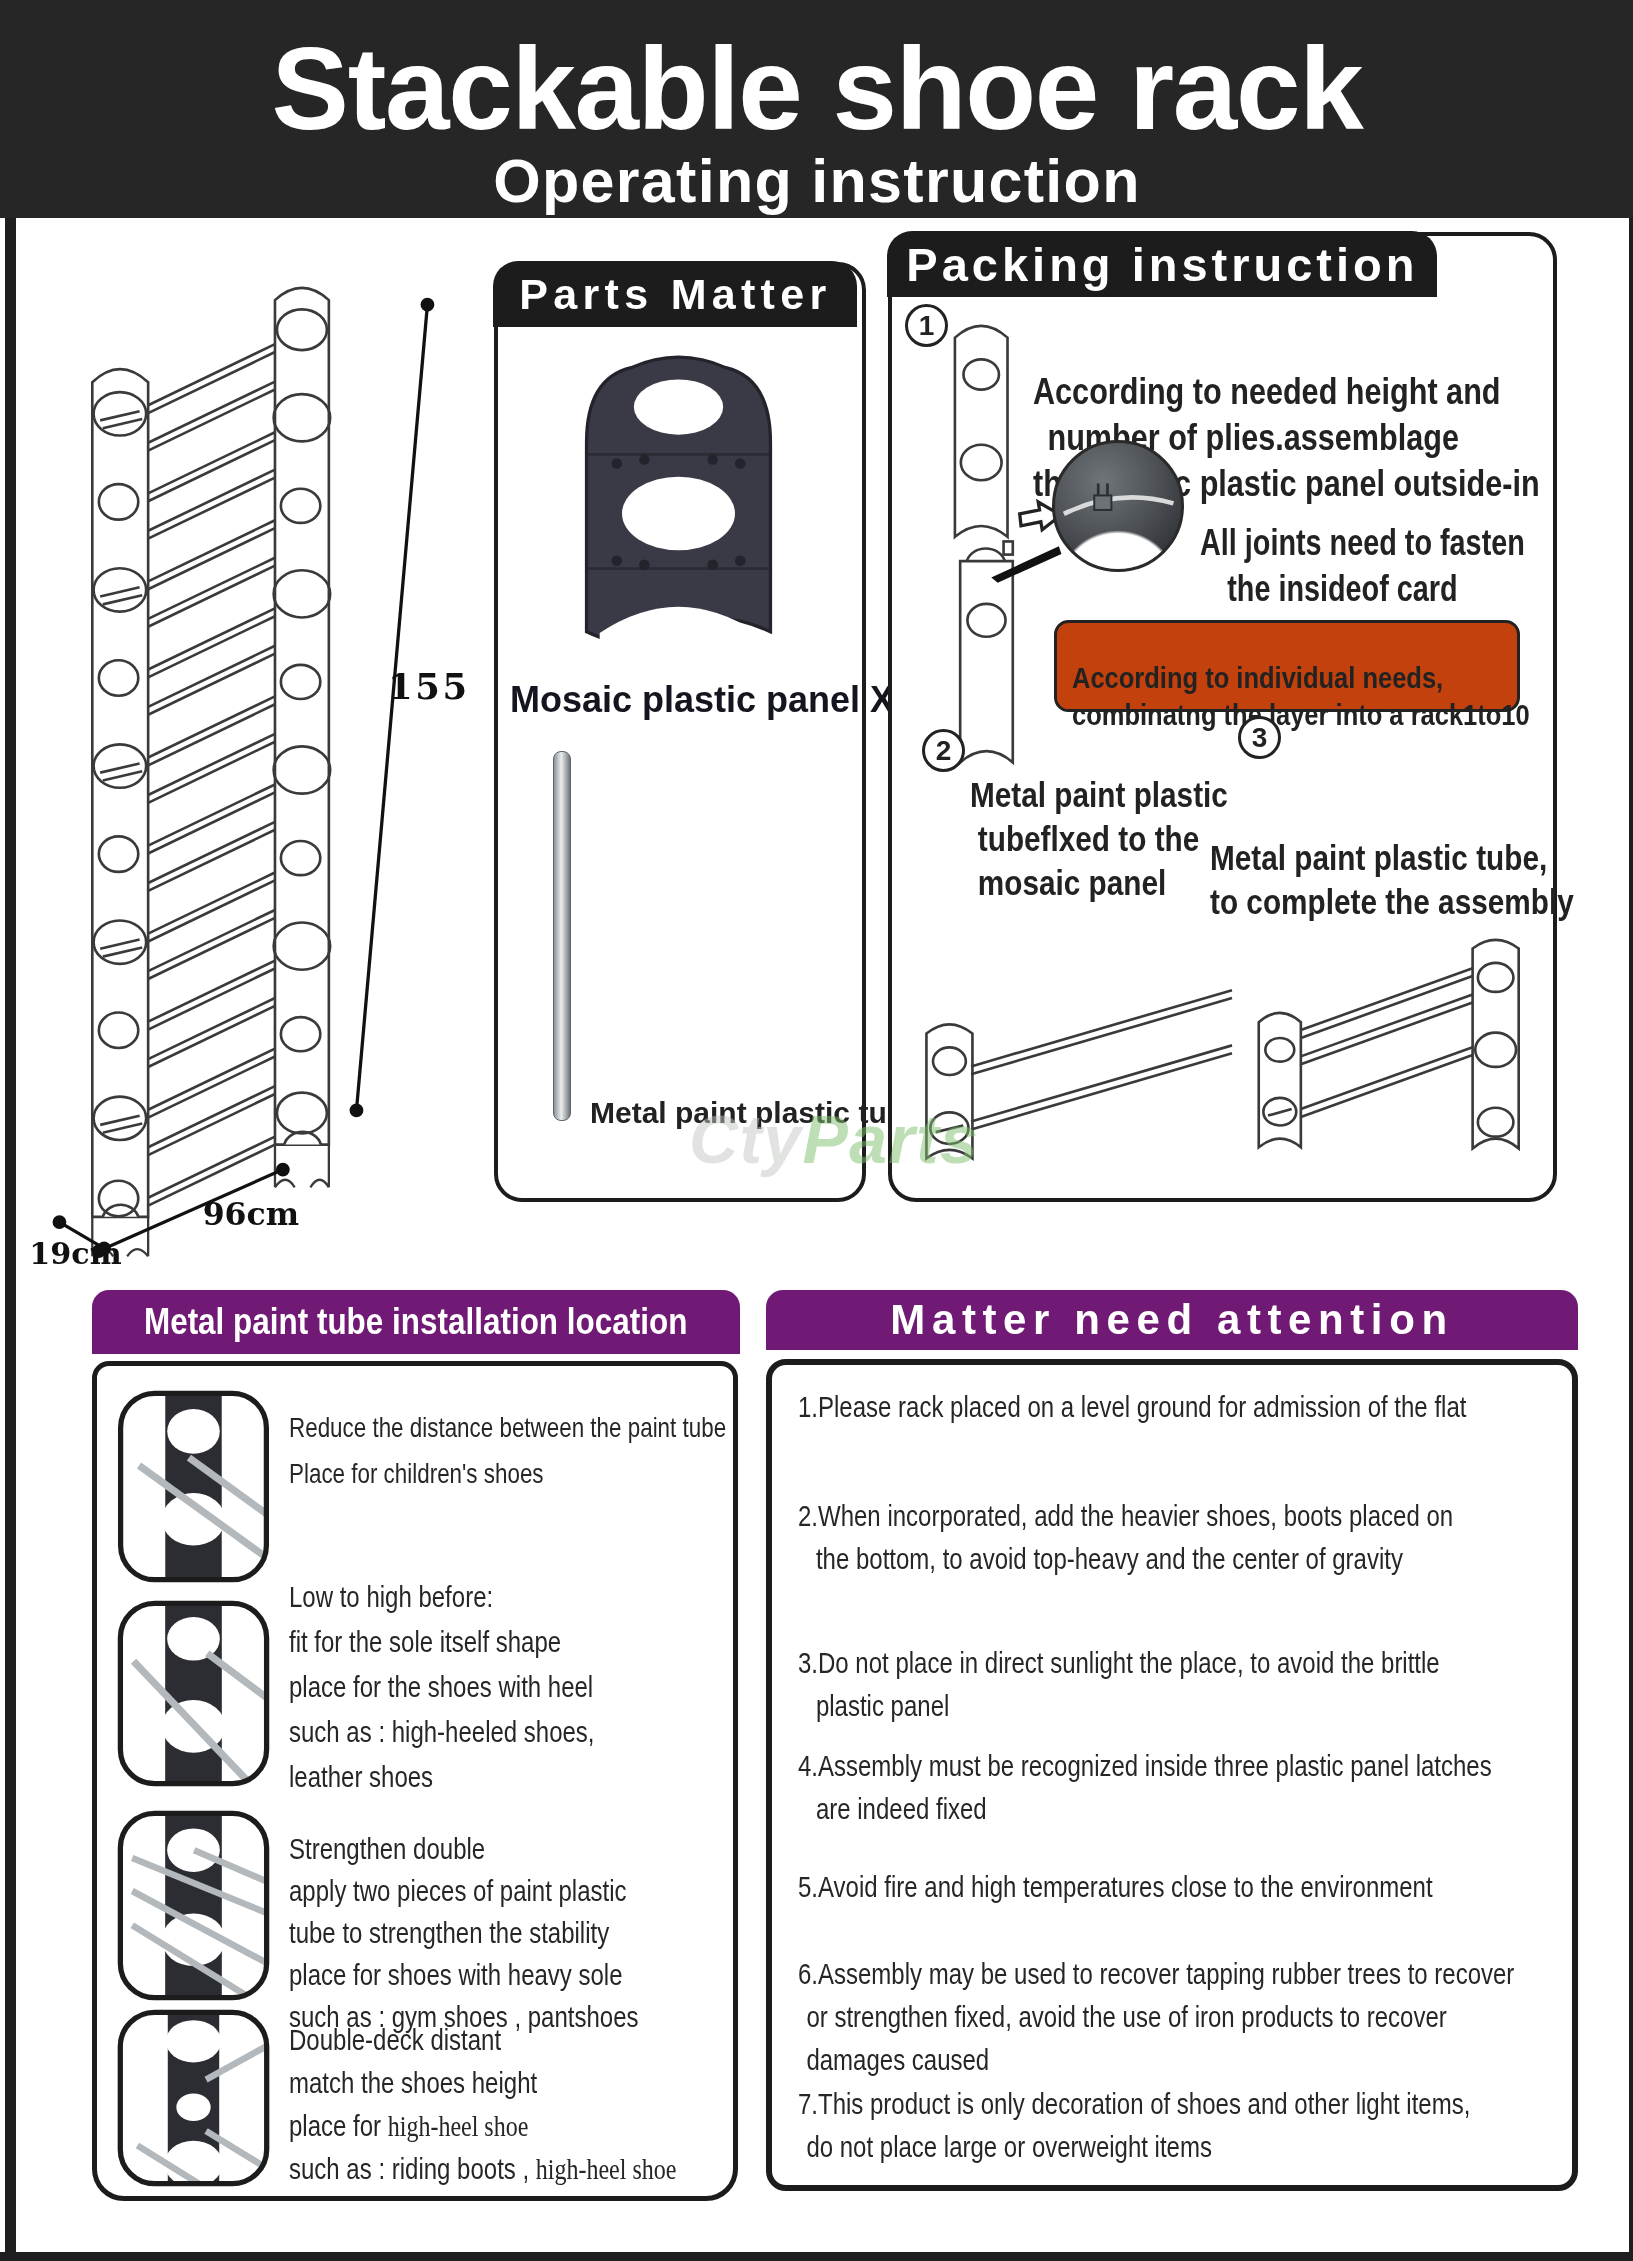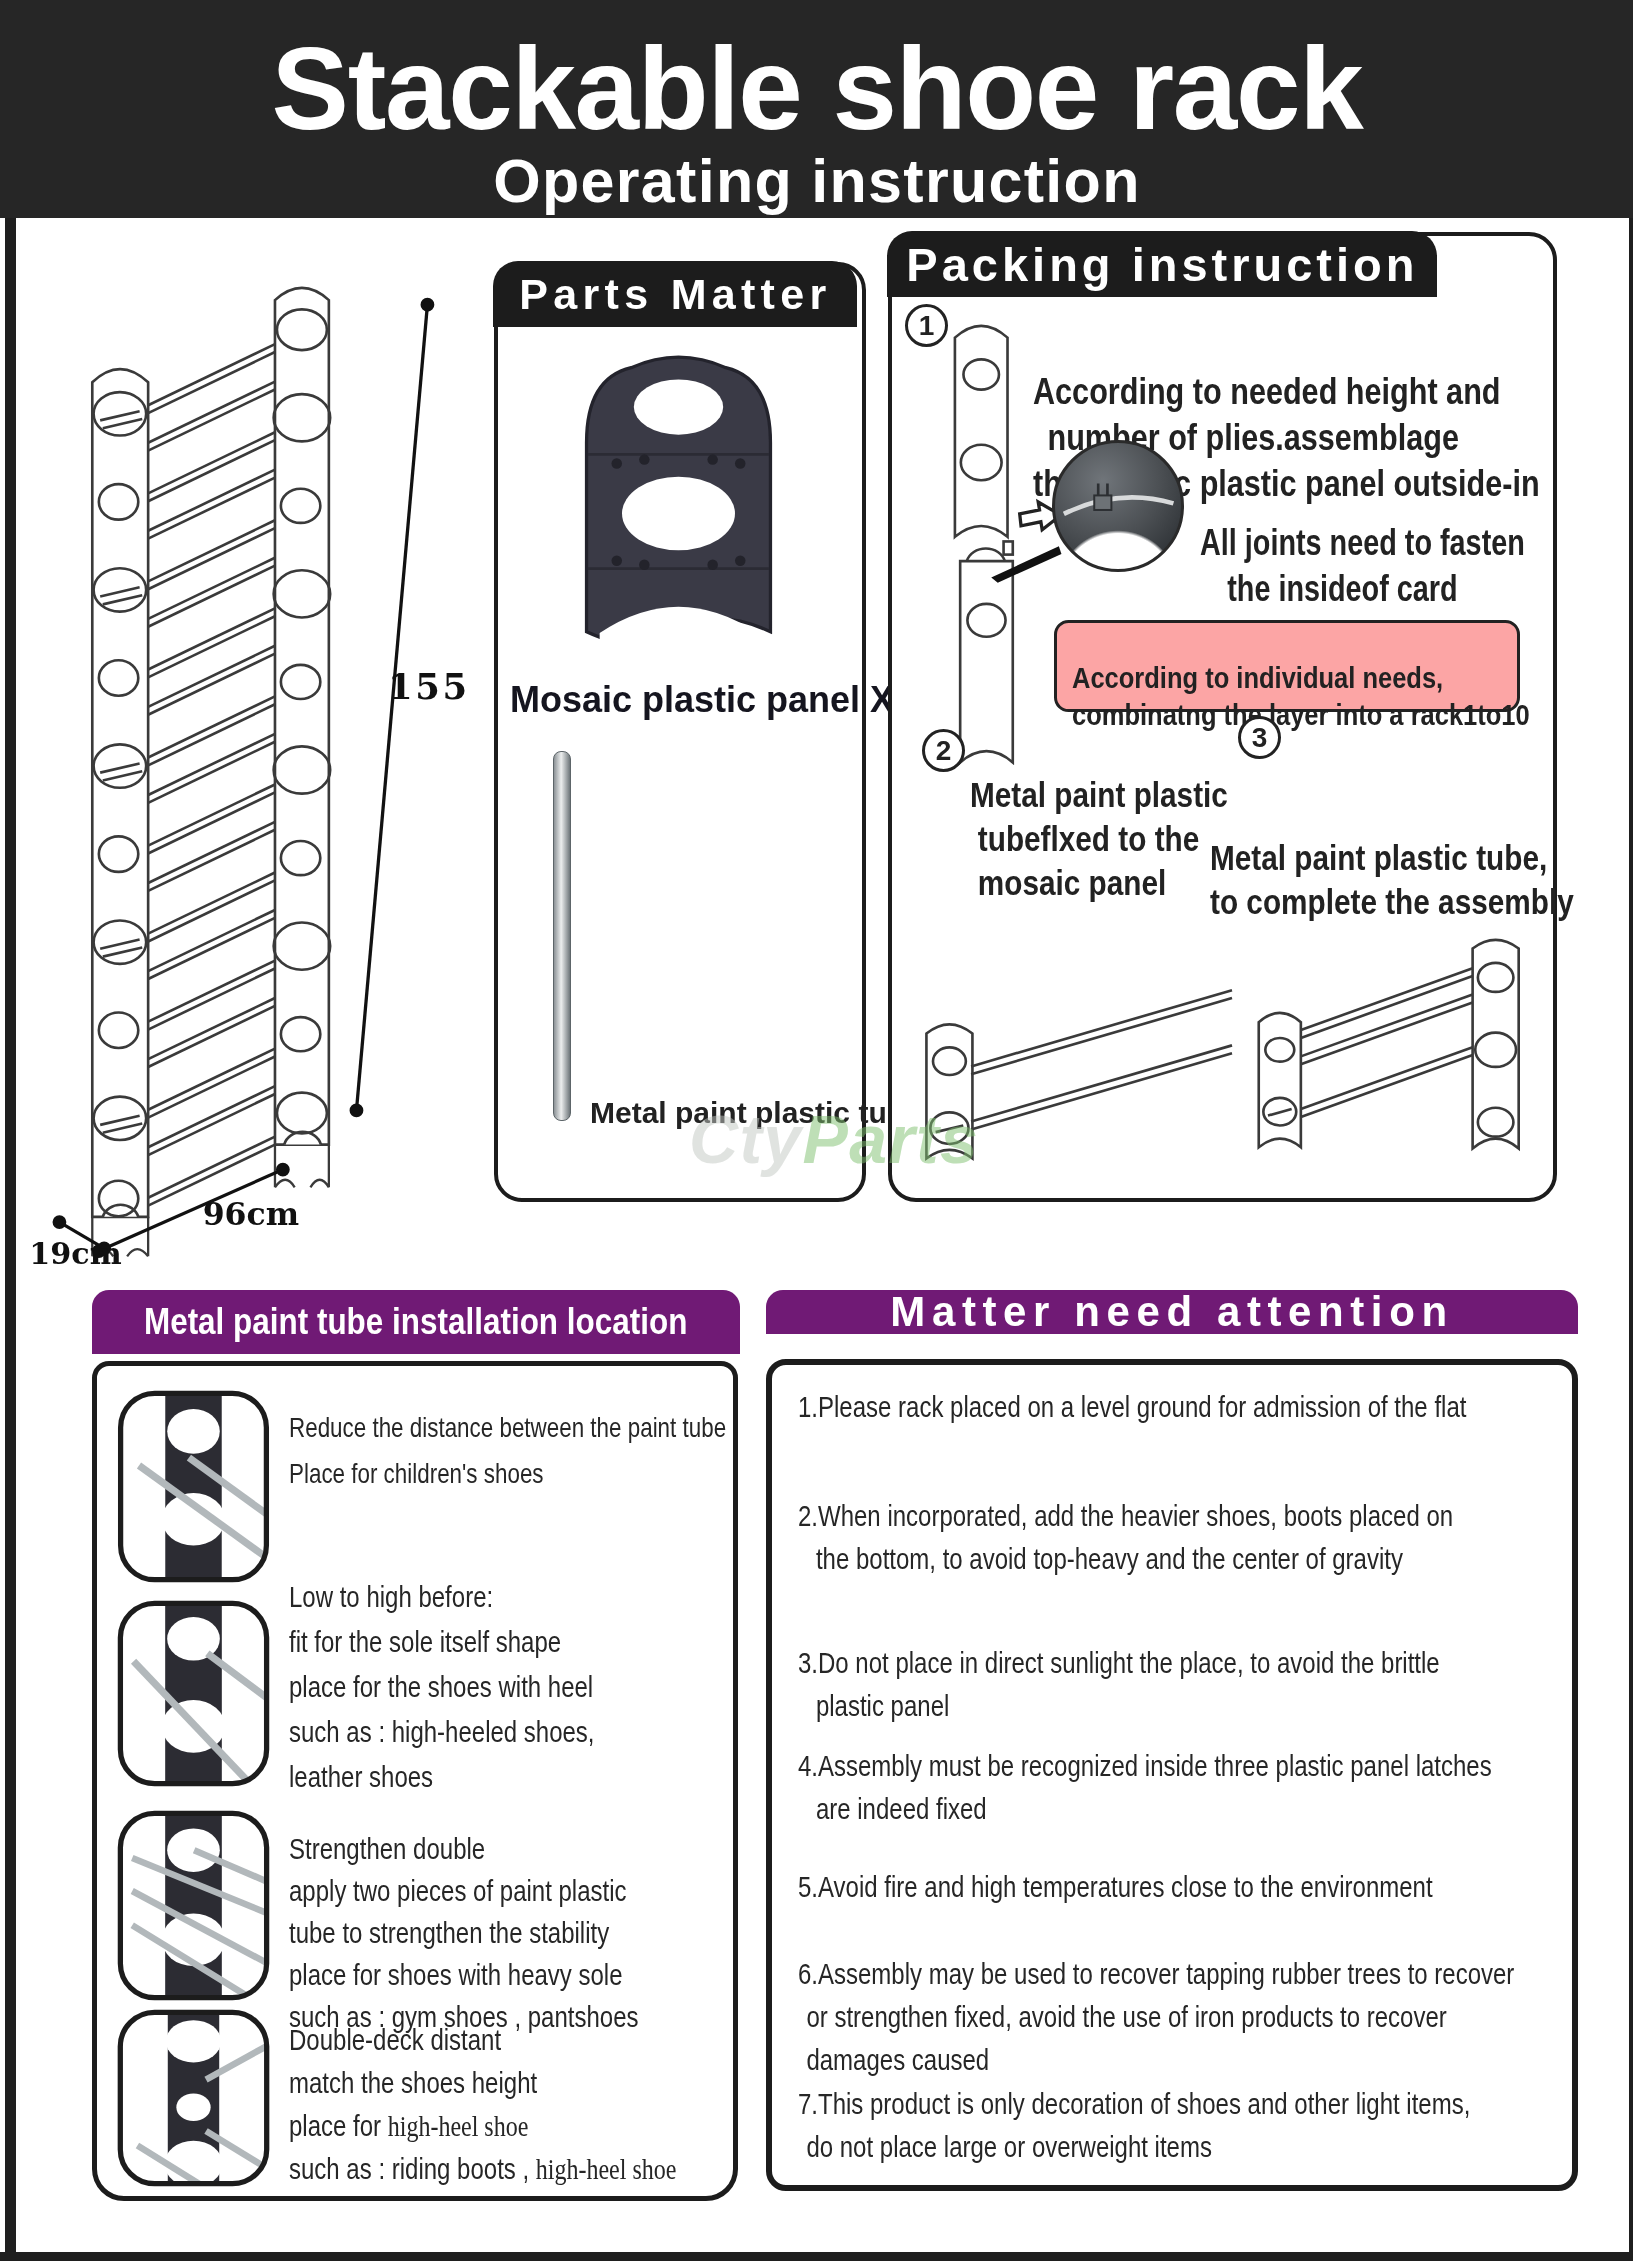--- a/index.html
+++ b/index.html
@@ -29,21 +29,21 @@
              color:#fff;font-weight:bold;}
   .bar{position:absolute;background:#701a75;display:flex;align-items:center;justify-content:center;
        color:#fff;font-weight:bold;border-radius:17px 17px 0 0;}
   .cbox{position:absolute;background:#fff;border:6px solid #1c1c1c;border-radius:20px;}
 
   
   .ptxt{position:absolute;font-weight:bold;color:#222;margin-top:29px;}
   .badge{position:absolute;width:37px;height:37px;border:3.3px solid #222;border-radius:50%;
          background:#fff;color:#222;font-size:28px;font-weight:bold;
          display:flex;align-items:center;justify-content:center;}
-  .notebox{position:absolute;border:3.3px solid #222;border-radius:14.5px;background:#fca5a5;}
+  .notebox{position:absolute;border:3.3px solid #222;border-radius:14.5px;background:#c2410c;}
   .inset-circle{position:absolute;border-radius:50%;
       background:
         radial-gradient(circle at 50% 118%, #ffffff 36%, rgba(255,255,255,0) 38%),
         radial-gradient(circle at 38% 30%, #70757a 0%, #4c5054 48%, #33373b 78%);
       border:3.3px solid #2a2a2a;}
 
   
   .itxt{position:absolute;color:#262626;font-weight:400;}
   .serif{font-family:"Liberation Serif",serif;}
 
@@ -434,21 +434,21 @@
       <rect x="8" y="8" width="222" height="260" rx="52" fill="none" stroke="#1c1c1c" stroke-width="8"></rect>
     </svg>
     <div class="itxt" style="left:192px;top:652px;font-size:30px;line-height:43px;">
       <div class="cond">Double-deck distant</div>
       <div class="cond">match the shoes height</div>
       <div class="cond"><span>place for </span><span class="serif">high-heel shoe</span></div>
       <div class="cond"><span>such as : riding boots , </span><span class="serif">high-heel shoe</span></div>
     </div>
   </div>
 
-  <div class="bar" style="left:766px;top:1290px;width:812px;height:44px;font-size:42px;letter-spacing:6.6px;">
+  <div class="bar" style="left:766px;top:1290px;width:812px;height:60px;font-size:42px;letter-spacing:6.6px;">
     <span>Matter need attention</span>
   </div>
   <div class="cbox" style="left:766px;top:1359px;width:800px;height:820px;">
 
     <div class="att-item" style="top:20px;">
       <div class="cond">1.Please rack placed on a level ground for admission of the flat</div>
     </div>
     <div class="att-item" style="top:129px;">
       <div class="cond">2.When incorporated, add the heavier shoes, boots placed on</div>
       <div class="cond cont">the bottom, to avoid top-heavy and the center of gravity</div>

